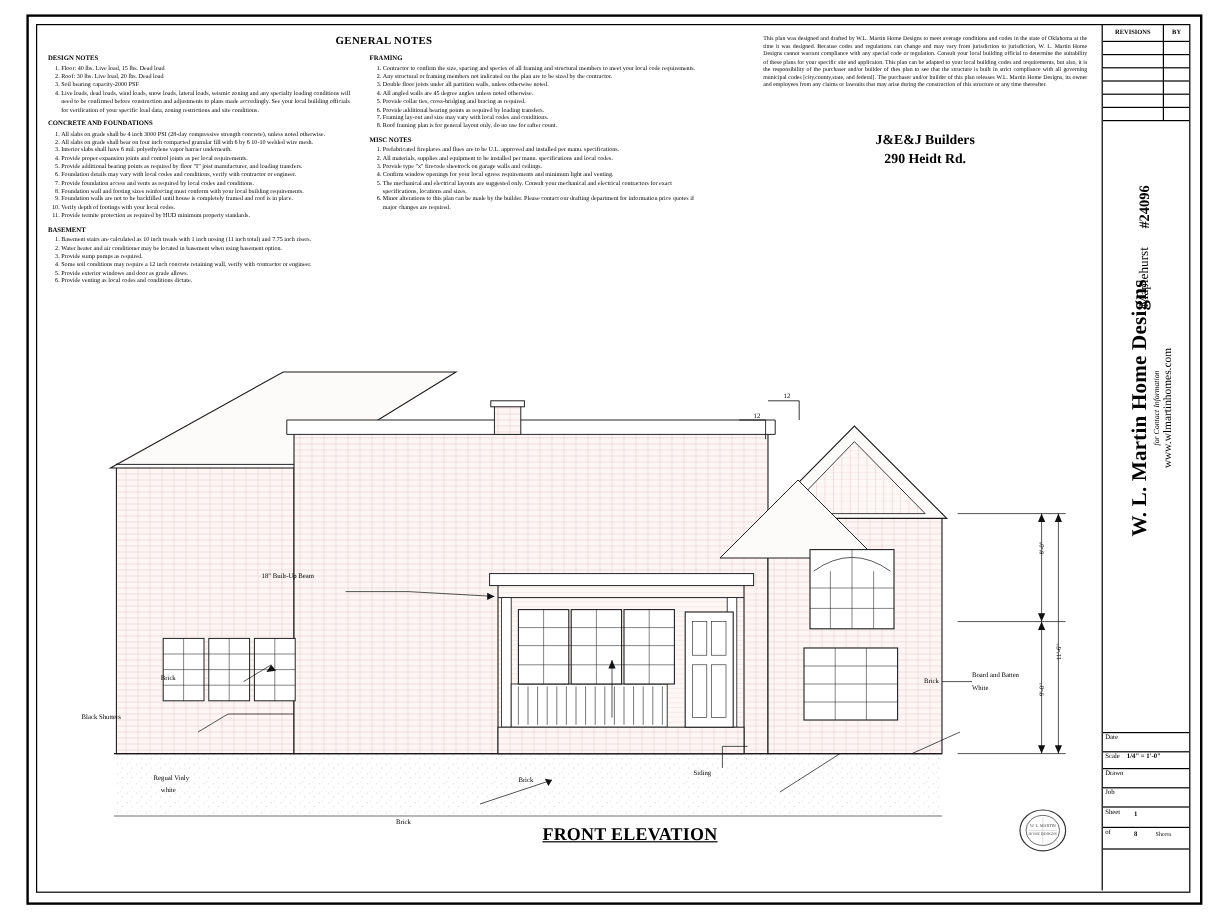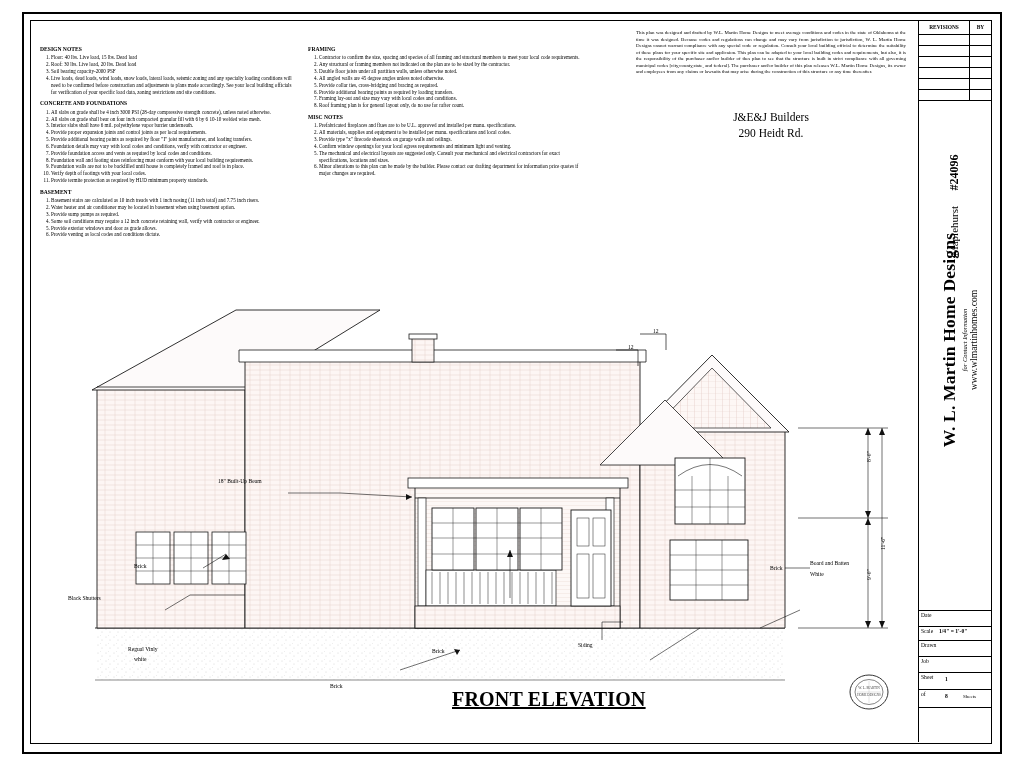--- a/index.html
+++ b/index.html
@@ -13,21 +13,21 @@
   .notes h1{font-size:9px;font-weight:bold;text-align:center;margin:0 0 7px 0;letter-spacing:.3px;}
   .nblk{margin-bottom:5px;}
   .nhead{font-size:5.6px;font-weight:bold;margin-bottom:1px;}
   ol.nlist{margin:0;padding-left:11px;}
   ol.nlist li{margin:0;padding:0;}
   .left-col{position:absolute;left:0;top:18px;width:255px;}
   .right-col{position:absolute;left:268px;top:18px;width:278px;}
 
   
   .plan-legal{position:absolute;left:636px;top:30px;width:270px;font-size:4.9px;line-height:1.33;text-align:justify;}
-  .builder{position:absolute;left:636px;top:110px;width:270px;text-align:center;font-family:"Liberation Serif",serif;font-weight:normal;}
+  .builder{position:absolute;left:636px;top:110px;width:270px;text-align:center;font-family:"Liberation Serif",serif;font-weight:bold;}
   .builder div{font-size:11.5px;line-height:1.38;}
 
   
   .rstrip{position:absolute;left:918px;top:20px;width:72px;height:722px;border-left:1px solid #000;}
   .rev-head{position:absolute;left:0;top:0;width:72px;height:14px;border-bottom:1px solid #000;}
   .rev-head .c1{position:absolute;left:0;top:0;width:50px;height:14px;border-right:1px solid #000;font-size:5.4px;font-weight:bold;text-align:center;line-height:14px;}
   .rev-head .c2{position:absolute;left:51px;top:0;width:21px;height:14px;font-size:5.4px;font-weight:bold;text-align:center;line-height:14px;}
   .rev-row{position:absolute;left:0;width:72px;height:11px;border-bottom:1px solid #000;}
   .rev-row i{position:absolute;left:50px;top:0;width:0;height:11px;border-left:1px solid #000;}
 
@@ -41,36 +41,37 @@
   .company .cn{font-size:17.5px;font-weight:bold;font-family:"Liberation Serif",serif;letter-spacing:.2px;}
   .company .ci{font-size:6.5px;font-style:italic;margin-top:1px;}
   .company .cw{font-size:9.5px;margin-top:1px;}
 
   .tb{position:absolute;left:0;width:72px;border-top:1px solid #000;font-size:5.6px;}
   .tb .lab{position:absolute;left:2px;top:1px;}
   .tb .val{position:absolute;left:20px;top:1px;font-weight:bold;}
 
   
   .draw{position:absolute;left:40px;top:250px;width:875px;height:470px;}
-  .title-front{position:absolute;left:452px;top:688px;font-size:20px;font-weight:bold;
+  .title-front{position:absolute;left:452px;top:688px;font-size:15px;font-weight:bold;
      font-family:"Liberation Serif",serif;text-decoration:underline;letter-spacing:.2px;}
 
   .lbl{position:absolute;font-size:5.6px;font-family:"Liberation Serif",serif;}
 
   svg{display:block;}
   .seal{position:absolute;left:848px;top:672px;width:42px;height:40px;}
 </style>
 </head>
 <body>
 
 <div id="sheet">
   <div class="frame-outer"></div>
   <div class="frame-inner"></div>
 
   <div class="notes">
+    <h1>GENERAL NOTES</h1>
     <div class="left-col">
       <div class="nblk">
         <div class="nhead">DESIGN NOTES</div>
         <ol class="nlist">
           <li>Floor:  40 lbs.  Live load, 15 lbs.  Dead load</li>
           <li>Roof:  30 lbs.  Live load, 20 lbs.  Dead load</li>
           <li>Soil bearing capacity-2000 PSF</li>
           <li>Live loads, dead loads, wind loads, snow loads, lateral loads, seismic zoning and any specialty loading conditions will need to be confirmed before construction and adjustments to plans made accordingly.  See your local building officials for verification of your specific load data, zoning restrictions and site conditions.</li>
         </ol>
       </div>

